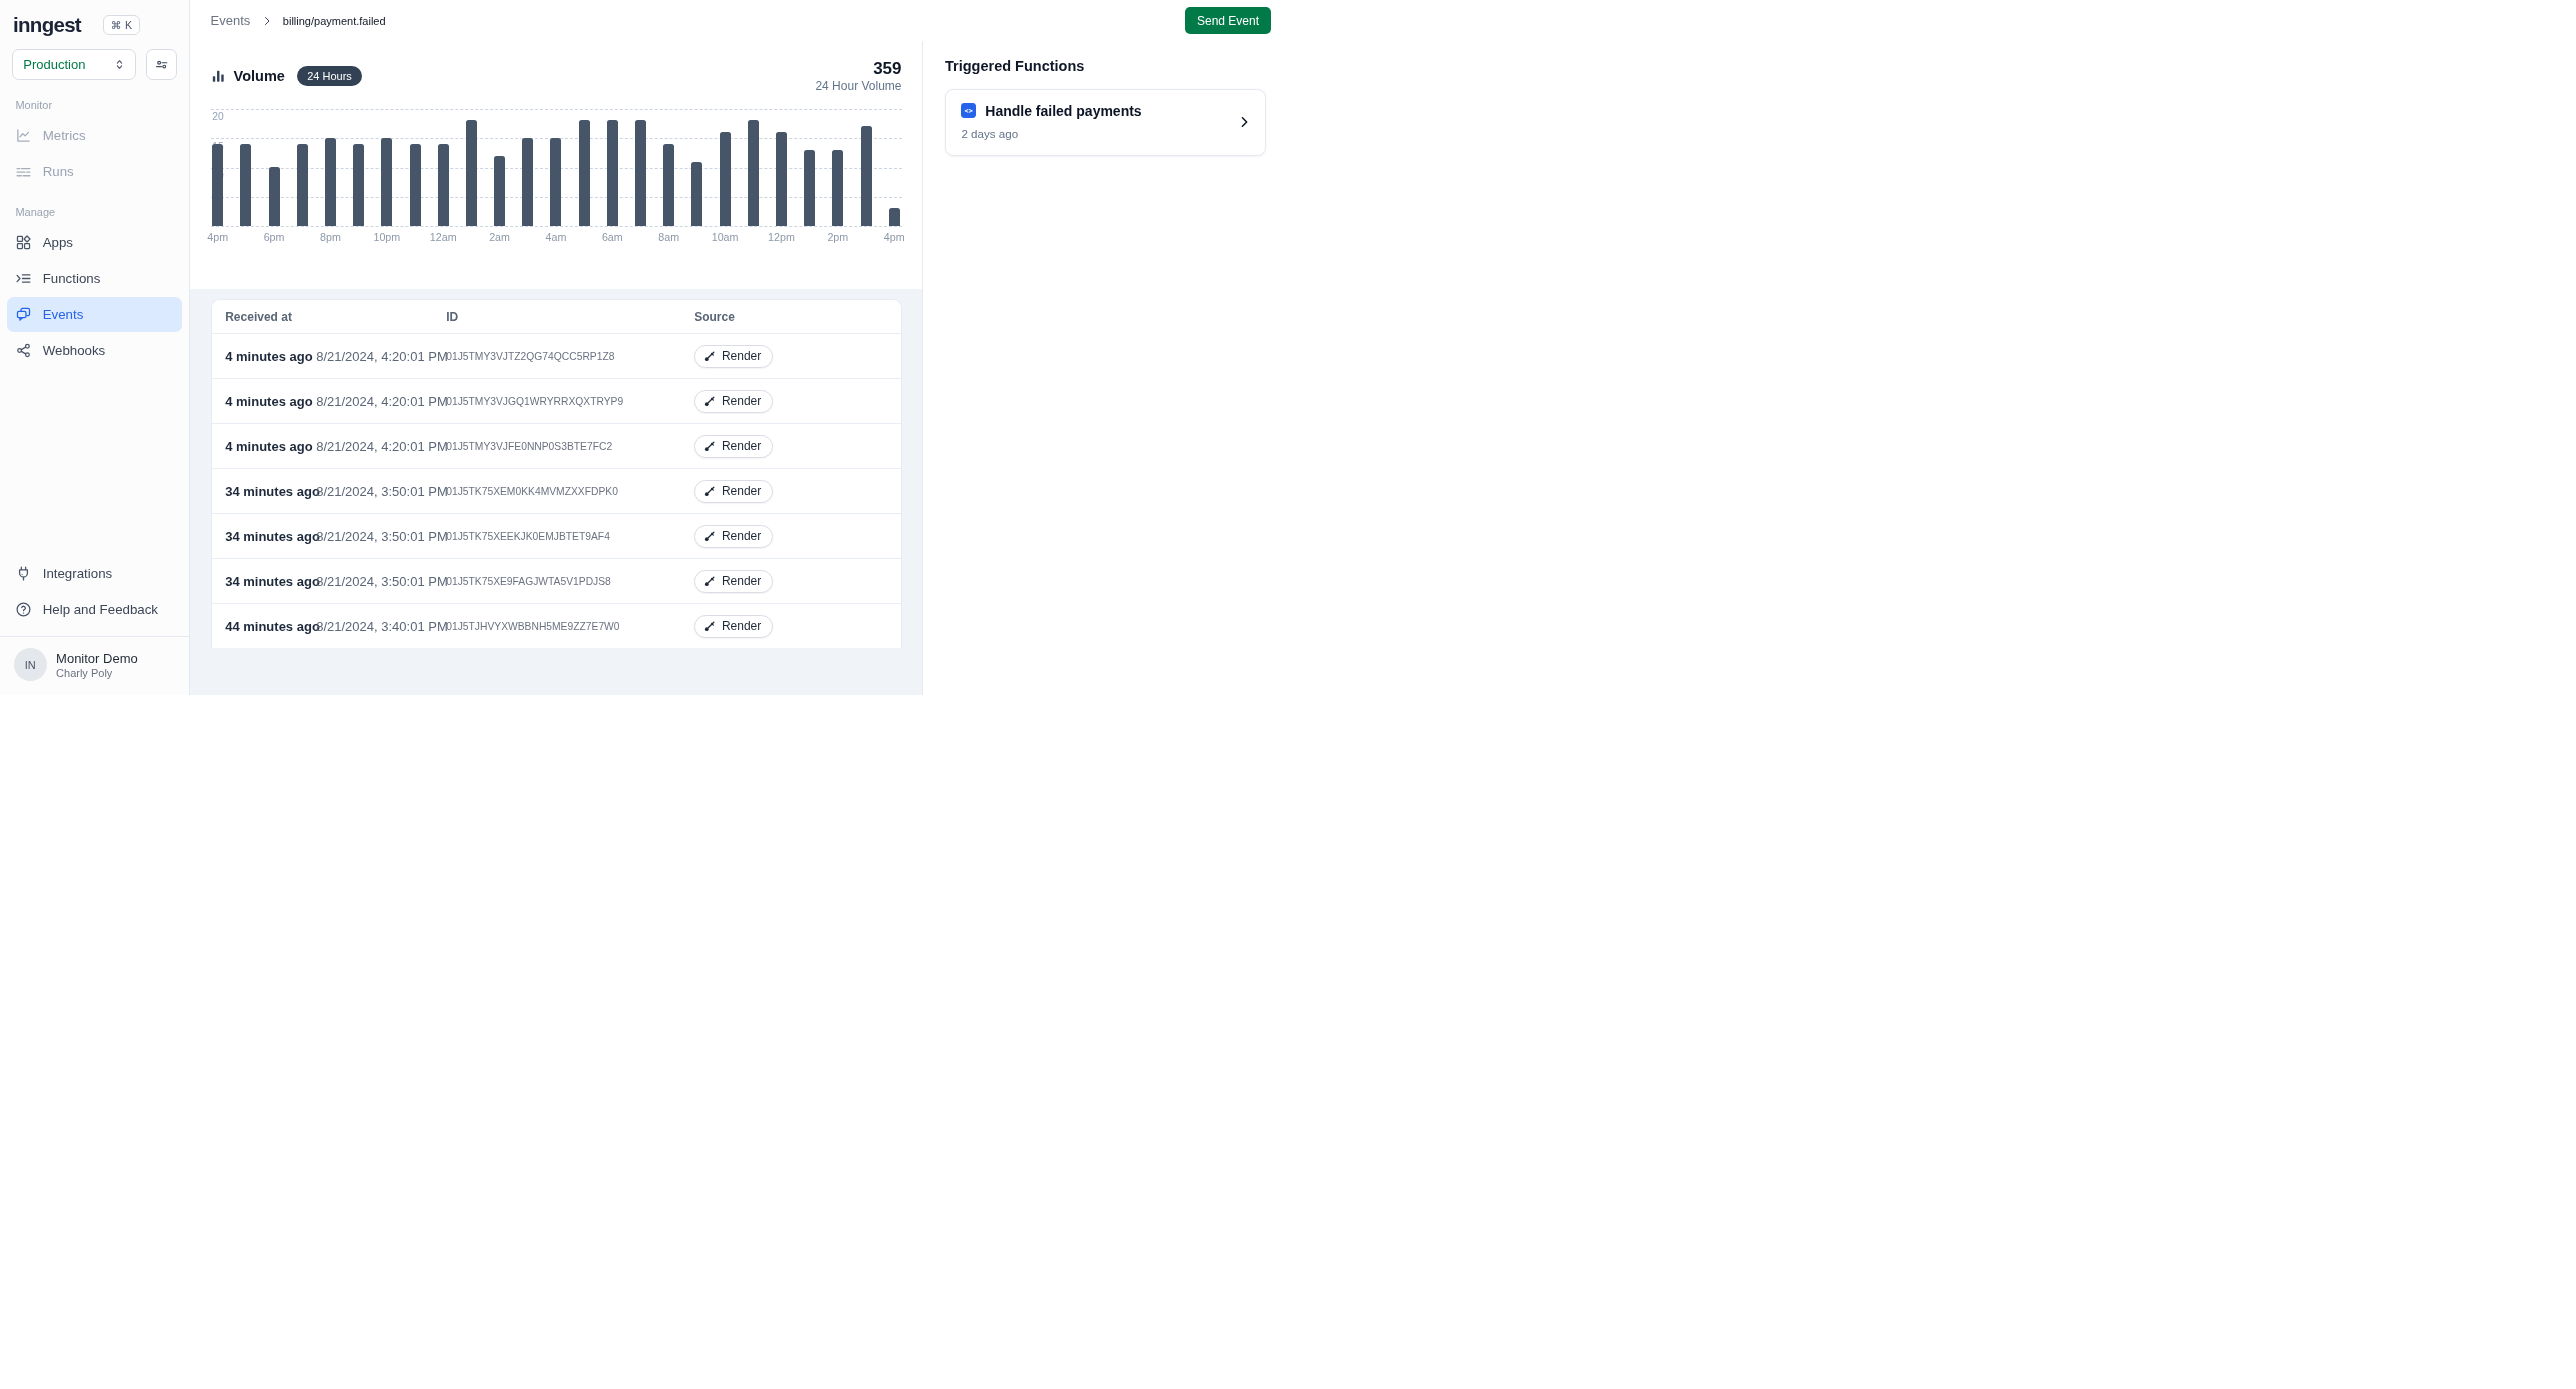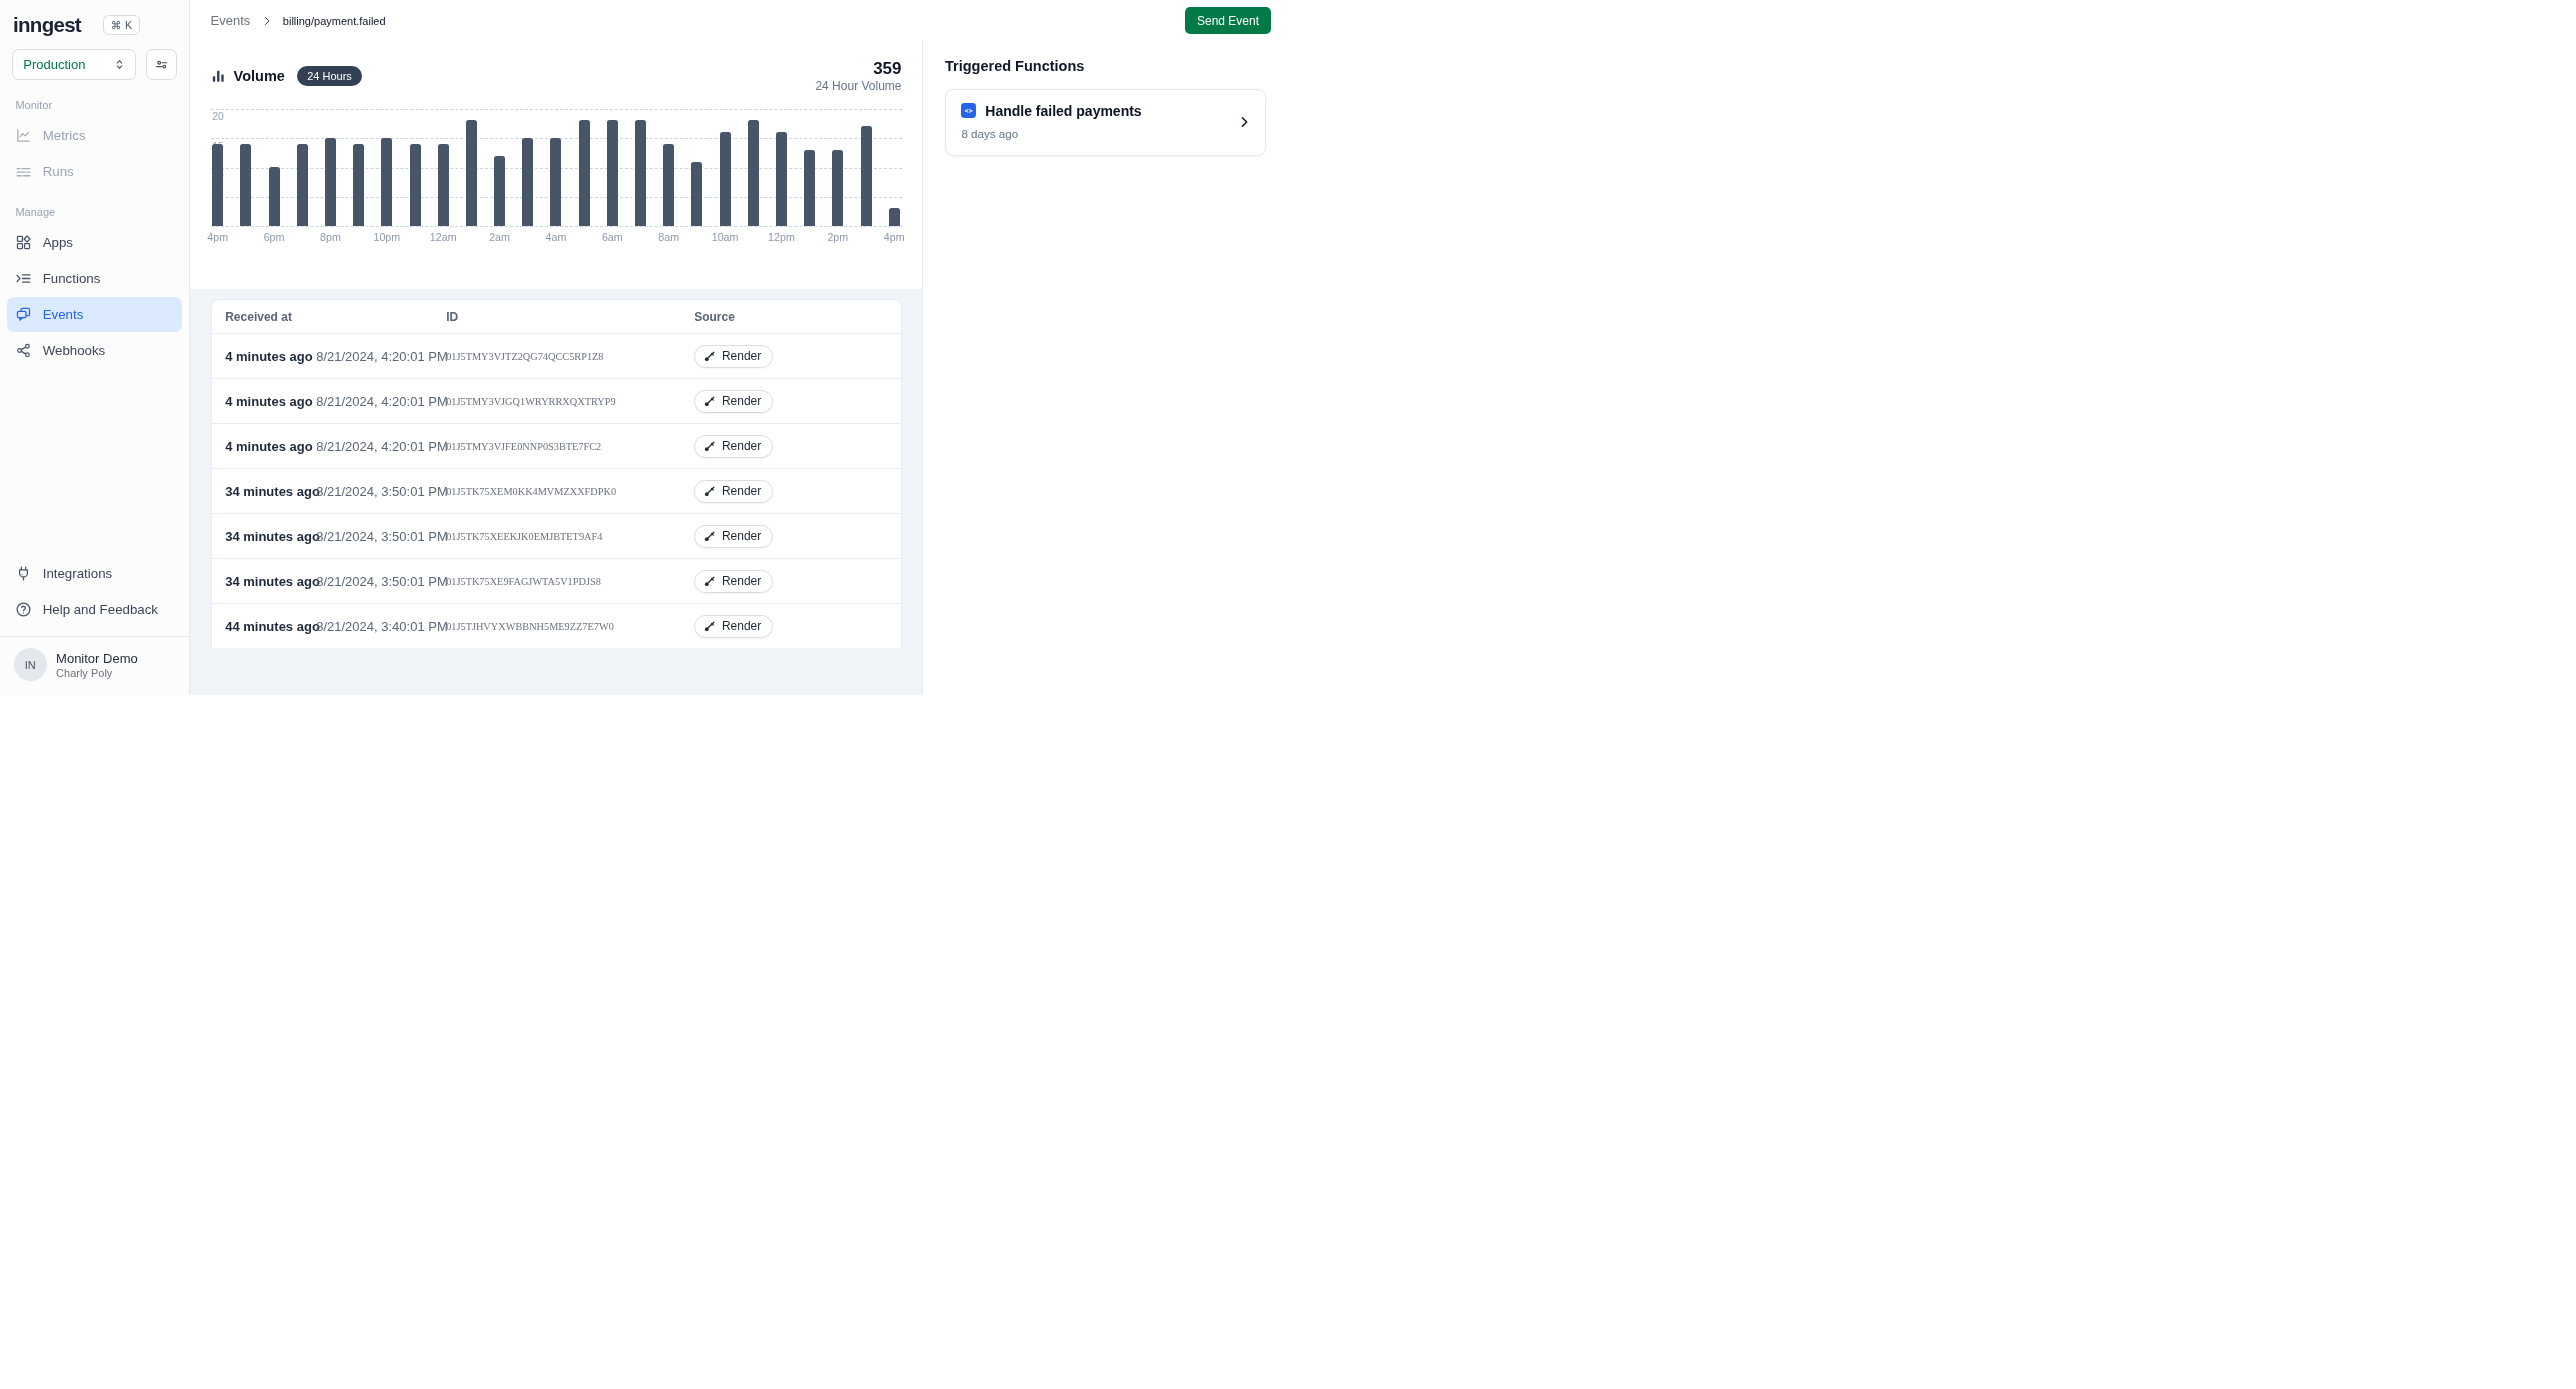--- a/index.html
+++ b/index.html
@@ -74,21 +74,21 @@
   .latest-head .t{font-size:14.5px;font-weight:600;color:var(--ink2)}
   .latest-head .grow{flex:1}
   .btn-secondary{background:#fff;border:0.9px solid var(--border2);border-radius:5.1px;padding:6.8px 11px;font-size:12px;color:#334155;font-family:inherit;cursor:pointer;box-shadow:0 0.9px 1.7px rgba(16,24,40,.05)}
   .table-card{background:#fff;border:0.9px solid #e7ecf2;border-radius:8.6px 8.6px 0 0;border-bottom:none;overflow:hidden}
   .lt-grid{display:grid;grid-template-columns:91px 130px 248px 1fr;align-items:center;padding:0 13.7px}
   .lt-head{height:33px;font-size:12px;font-weight:600;color:#5a6676}
   .lt-head .c3{grid-column:3}.lt-head .c4{grid-column:4}
   .lt-row{height:45px;border-top:0.9px solid #e9eef4;cursor:pointer}
   .rel-time{font-size:13px;font-weight:600;color:#1e293b;white-space:nowrap}
   .abs-time{font-size:13px;color:#5b6676;white-space:nowrap}
-  .evid{font-family:Liberation Serif, serif;font-size:10.3px;color:#6b7280;white-space:nowrap}
+  .evid{font-family:Liberation Sans, sans-serif;font-size:10.3px;color:#6b7280;white-space:nowrap}
   .src-badge{display:inline-flex;align-items:center;gap:6px;background:#fff;border:0.9px solid #d9dde3;border-radius:855px;padding:3.4px 10.3px 3.4px 7.7px;font-size:12px;color:#1f2937;box-shadow:0 0.9px 1.7px rgba(16,24,40,.05);cursor:pointer}
   .src-badge .ic{display:flex;color:#1f2937}
 
   
   .rpanel{flex:1;padding:17px 22px;background:#fff;min-width:0}
   .rp-title{font-size:14.5px;font-weight:600;color:#0f1729}
   .fn-card{position:relative;margin-top:14.5px;border:0.9px solid #e5eaf0;border-radius:8.6px;box-shadow:0 0.9px 2.6px rgba(16,24,40,.06);padding:13px 38px 14.5px 15.4px;cursor:pointer;background:#fff}
   .fn-row{display:flex;align-items:center;gap:9.4px}
   .fn-ic{width:14.5px;height:14.5px;border-radius:3.4px;background:var(--blue);color:#fff;font-size:6.8px;font-weight:700;display:flex;align-items:center;justify-content:center;font-family:"DejaVu Sans Mono",monospace}
   .fn-name{font-size:14px;font-weight:600;color:#0b1324}
@@ -470,21 +470,21 @@
         </section>
       </div>
 
       <aside class="rpanel">
         <div class="rp-title">Triggered Functions</div>
         <div class="fn-card">
           <div class="fn-row">
             <span class="fn-ic">&lt;&gt;</span>
             <span class="fn-name">Handle failed payments</span>
           </div>
-          <div class="fn-time">8 days ago</div>
+          <div class="fn-time">2 days ago</div>
           <span class="fn-chev">
             <svg width="14.5" height="14.5" viewBox="0 0 24 24" fill="none" stroke="currentColor" stroke-width="2.6" stroke-linecap="round" stroke-linejoin="round">
                 <path d="M9 5l7 7-7 7"></path>
               </svg>
           </span>
         </div>
       </aside>
     </div>
   </div>
 </div>

